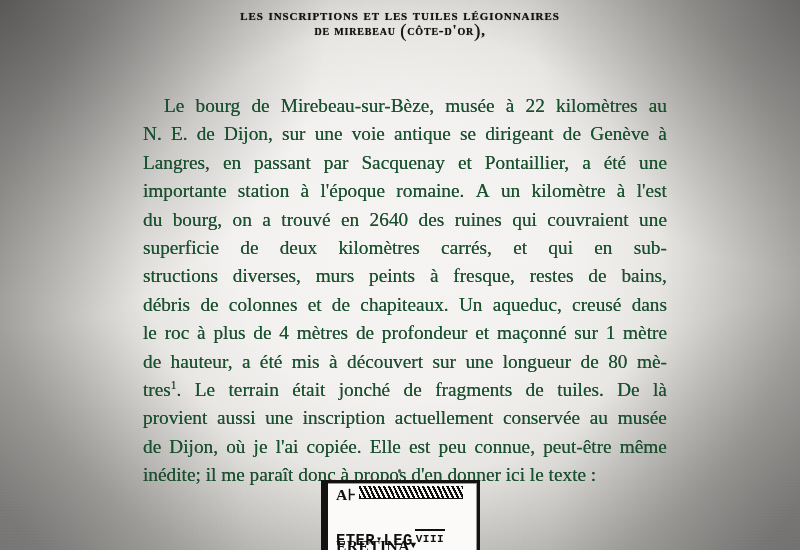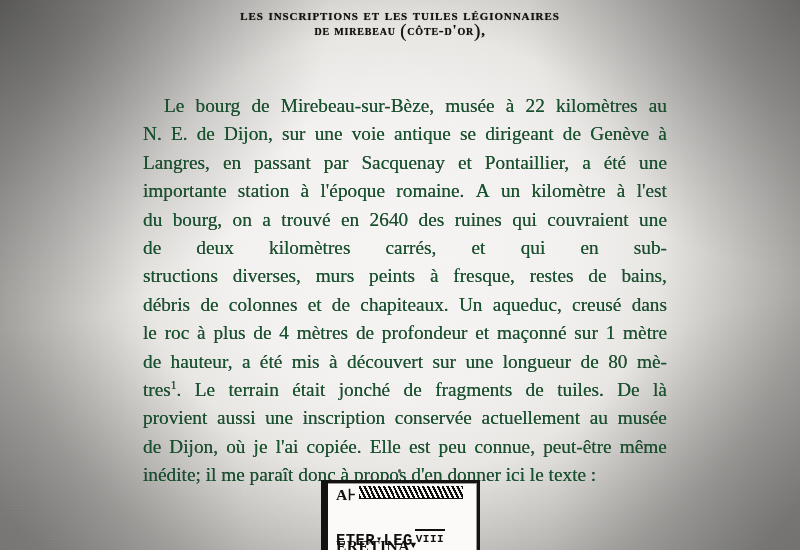--- a/index.html
+++ b/index.html
@@ -284,20 +284,21 @@
           <span class="w">trouvé</span>
           <span class="w">en</span>
           <span class="w">2640</span>
           <span class="w">des</span>
           <span class="w">ruines</span>
           <span class="w">qui</span>
           <span class="w">couvraient</span>
           <span class="w">une</span>
         </div>
         <div class="body-line justify">
+          <span class="w">superficie</span>
           <span class="w">de</span>
           <span class="w">deux</span>
           <span class="w">kilomètres</span>
           <span class="w">carrés,</span>
           <span class="w">et</span>
           <span class="w">qui</span>
           <span class="w">en</span>
           <span class="w">sub-</span>
         </div>
         <div class="body-line justify">
@@ -365,22 +366,22 @@
           <span class="w">de</span>
           <span class="w">tuiles.</span>
           <span class="w">De</span>
           <span class="w">là</span>
         </div>
         <div class="body-line justify">
           <span class="w">provient</span>
           <span class="w">aussi</span>
           <span class="w">une</span>
           <span class="w">inscription</span>
+          <span class="w">actuellement</span>
           <span class="w">conservée</span>
-          <span class="w">actuellement</span>
           <span class="w">au</span>
           <span class="w">musée</span>
         </div>
         <div class="body-line justify">
           <span class="w">de</span>
           <span class="w">Dijon,</span>
           <span class="w">où</span>
           <span class="w">je</span>
           <span class="w">l'ai</span>
           <span class="w">copiée.</span>

